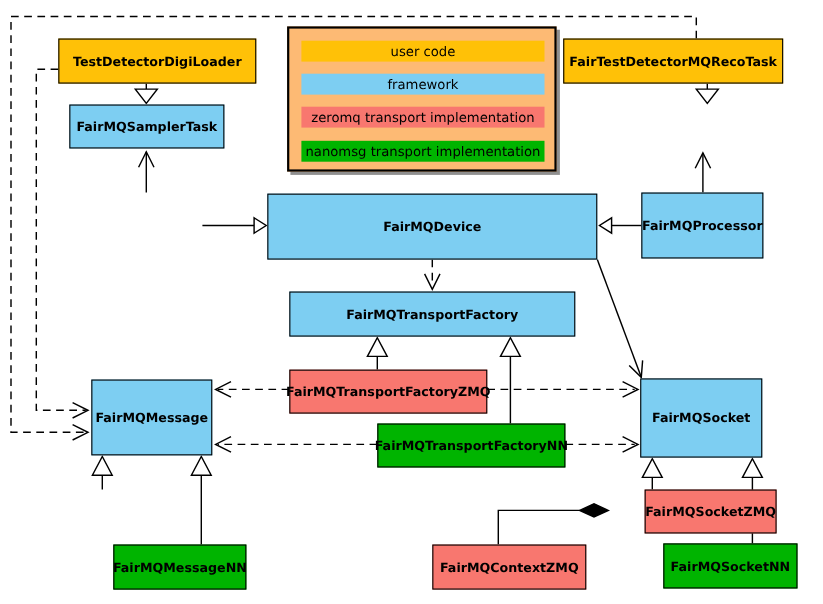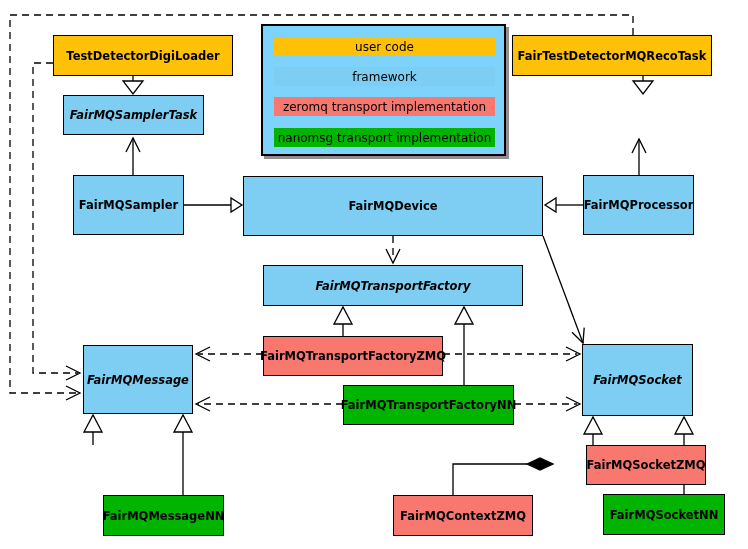--- a/index.html
+++ b/index.html
@@ -2,27 +2,27 @@
 <html><head>
 <meta charset="utf-8">
 <style>
   html,body{margin:0;padding:0;background:#fff;}
   #page{position:relative;width:748px;height:549px;background:#ffffff;overflow:hidden;
         font-family:"DejaVu Sans","Liberation Sans",sans-serif;}
   #wires{position:absolute;left:0;top:0;z-index:1;}
   .node{position:absolute;z-index:2;box-sizing:border-box;border:1.5px solid #000;
         display:flex;align-items:center;justify-content:center;text-align:left;
         font-size:11.5px;font-weight:bold;color:#000;white-space:nowrap;}
-  .abstract{font-style:italic;}
+  .abstract{}
   .c-user{background:#ffc107;}
   .c-framework{background:#7dcef2;}
   .c-zmq{background:#f8776f;}
   .c-nn{background:#00b400;}
   .legend{position:absolute;left:261px;top:24px;width:245px;height:132px;z-index:2;
-          background:#7dd3fc;border:2px solid #000;box-sizing:border-box;
+          background:#fdba74;border:2px solid #000;box-sizing:border-box;
           box-shadow:3px 3px 0 #8f8f8f;}
   .legend-item{position:absolute;left:11px;width:221px;height:19px;
                display:flex;align-items:center;justify-content:center;
                font-size:12px;color:#000;white-space:nowrap;}
   .li-0{top:11px;} .li-1{top:41px;} .li-2{top:71px;} .li-3{top:102px;}
   .edge{stroke:#000;stroke-width:1.3;fill:none;}
   .dashed{stroke-dasharray:7 5;}
   .tri{fill:#fff;stroke:#000;stroke-width:1.3;}
   .diamond{fill:#000;stroke:#000;stroke-width:1.3;}
 </style>
@@ -150,21 +150,20 @@
       <span>zeromq transport implementation</span>
     </div>
     <div class="legend-item li-3 c-nn">
       <span>nanomsg transport implementation</span>
     </div>
   </div>
 
   <div class="node c-user" style="left:53px;top:35px;width:180px;height:41px">TestDetectorDigiLoader</div>
   <div class="node c-user" style="left:512px;top:35px;width:200px;height:41px">FairTestDetectorMQRecoTask</div>
   <div class="node c-framework abstract" style="left:63px;top:95px;width:141px;height:40px">FairMQSamplerTask</div>
-  <div class="node c-framework" style="left:73px;top:175px;width:111px;height:60px">FairMQSampler</div>
   <div class="node c-framework" style="left:243px;top:176px;width:300px;height:60px">FairMQDevice</div>
   <div class="node c-framework" style="left:583px;top:175px;width:111px;height:60px">FairMQProcessor</div>
   <div class="node c-framework abstract" style="left:263px;top:265px;width:260px;height:41px">FairMQTransportFactory</div>
   <div class="node c-zmq" style="left:263px;top:336px;width:180px;height:40px">FairMQTransportFactoryZMQ</div>
   <div class="node c-nn" style="left:343px;top:385px;width:171px;height:40px">FairMQTransportFactoryNN</div>
   <div class="node c-framework abstract" style="left:83px;top:345px;width:110px;height:69px">FairMQMessage</div>
   <div class="node c-framework abstract" style="left:582px;top:344px;width:111px;height:72px">FairMQSocket</div>
   <div class="node c-nn" style="left:103px;top:495px;width:121px;height:41px">FairMQMessageNN</div>
   <div class="node c-zmq" style="left:586px;top:445px;width:120px;height:40px">FairMQSocketZMQ</div>
   <div class="node c-nn" style="left:603px;top:494px;width:122px;height:41px">FairMQSocketNN</div>

